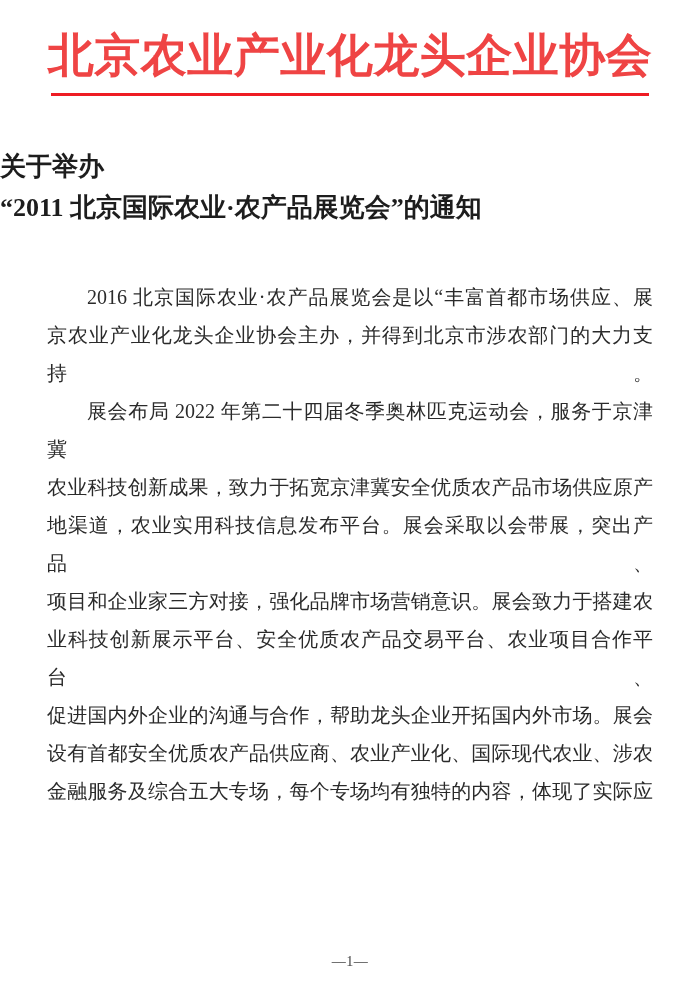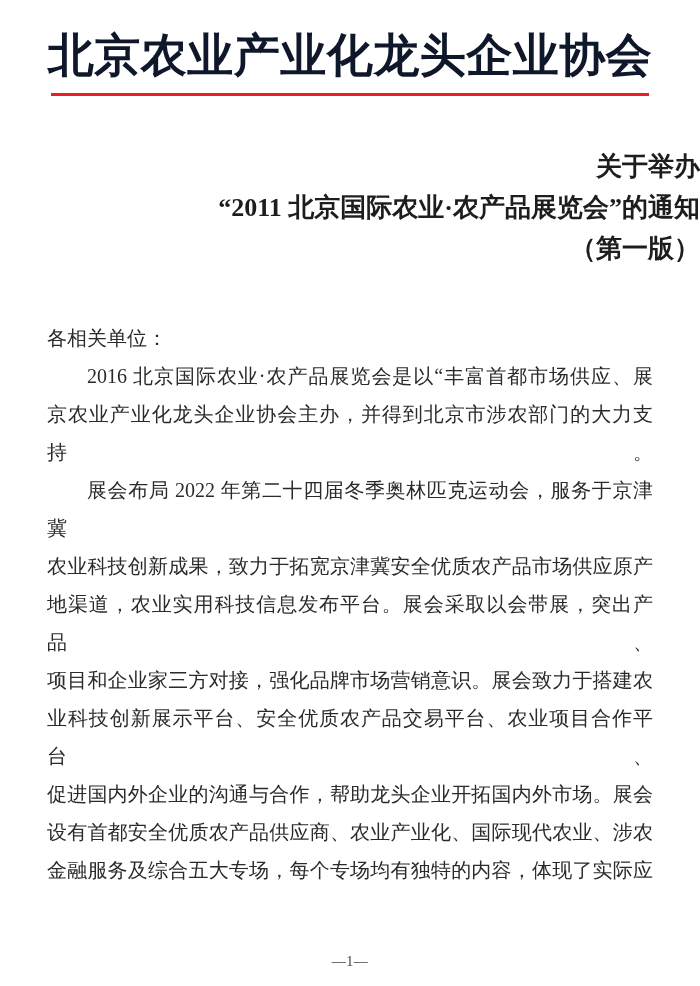--- a/index.html
+++ b/index.html
@@ -24,21 +24,21 @@
     white-space: nowrap;
   }
   .red-rule {
     width: 598px;
     height: 3px;
     margin: 11px auto 0 auto;
     background: #ee1c23;
   }
   .doc-title {
     margin-top: 50px;
-    text-align: right;
+    text-align: left;
     font-weight: bold;
     font-size: 26px;
     line-height: 41px;
     color: #1d1d1d;
   }
   .body-block {
     width: 606px;
     margin: 50px auto 0 auto;
     font-size: 20px;
     line-height: 38px;
@@ -65,32 +65,30 @@
     font-size: 14px;
     letter-spacing: 0.5px;
     color: #404040;
   }
 </style>
 </head>
 <body>
 
 <div class="page">
 
-  <div class="letterhead accent-fg" style="color: #0f172a;">北京农业产业化龙头企业协会</div>
+  <div class="letterhead accent-fg" style="color: #ef4444;">北京农业产业化龙头企业协会</div>
 
   <div class="red-rule accent-bg" style="background: rgb(238, 28, 35);"></div>
 
   <div class="doc-title">
     <div>关于举办</div>
     <div>“2011 北京国际农业·农产品展览会”的通知</div>
-    <div>（第一版）</div>
   </div>
 
   <div class="body-block">
-    <div class="salutation">各相关单位：</div>
 
     <div>
       <div class="para-line indent">2016 北京国际农业·农产品展览会是以“丰富首都市场供应、展</div>
       <div class="para-line">京农业产业化龙头企业协会主办，并得到北京市涉农部门的大力支持。</div>
     </div>
 
     <div>
       <div class="para-line indent">展会布局 2022 年第二十四届冬季奥林匹克运动会，服务于京津冀</div>
       <div class="para-line">农业科技创新成果，致力于拓宽京津冀安全优质农产品市场供应原产</div>
       <div class="para-line">地渠道，农业实用科技信息发布平台。展会采取以会带展，突出产品、</div>

